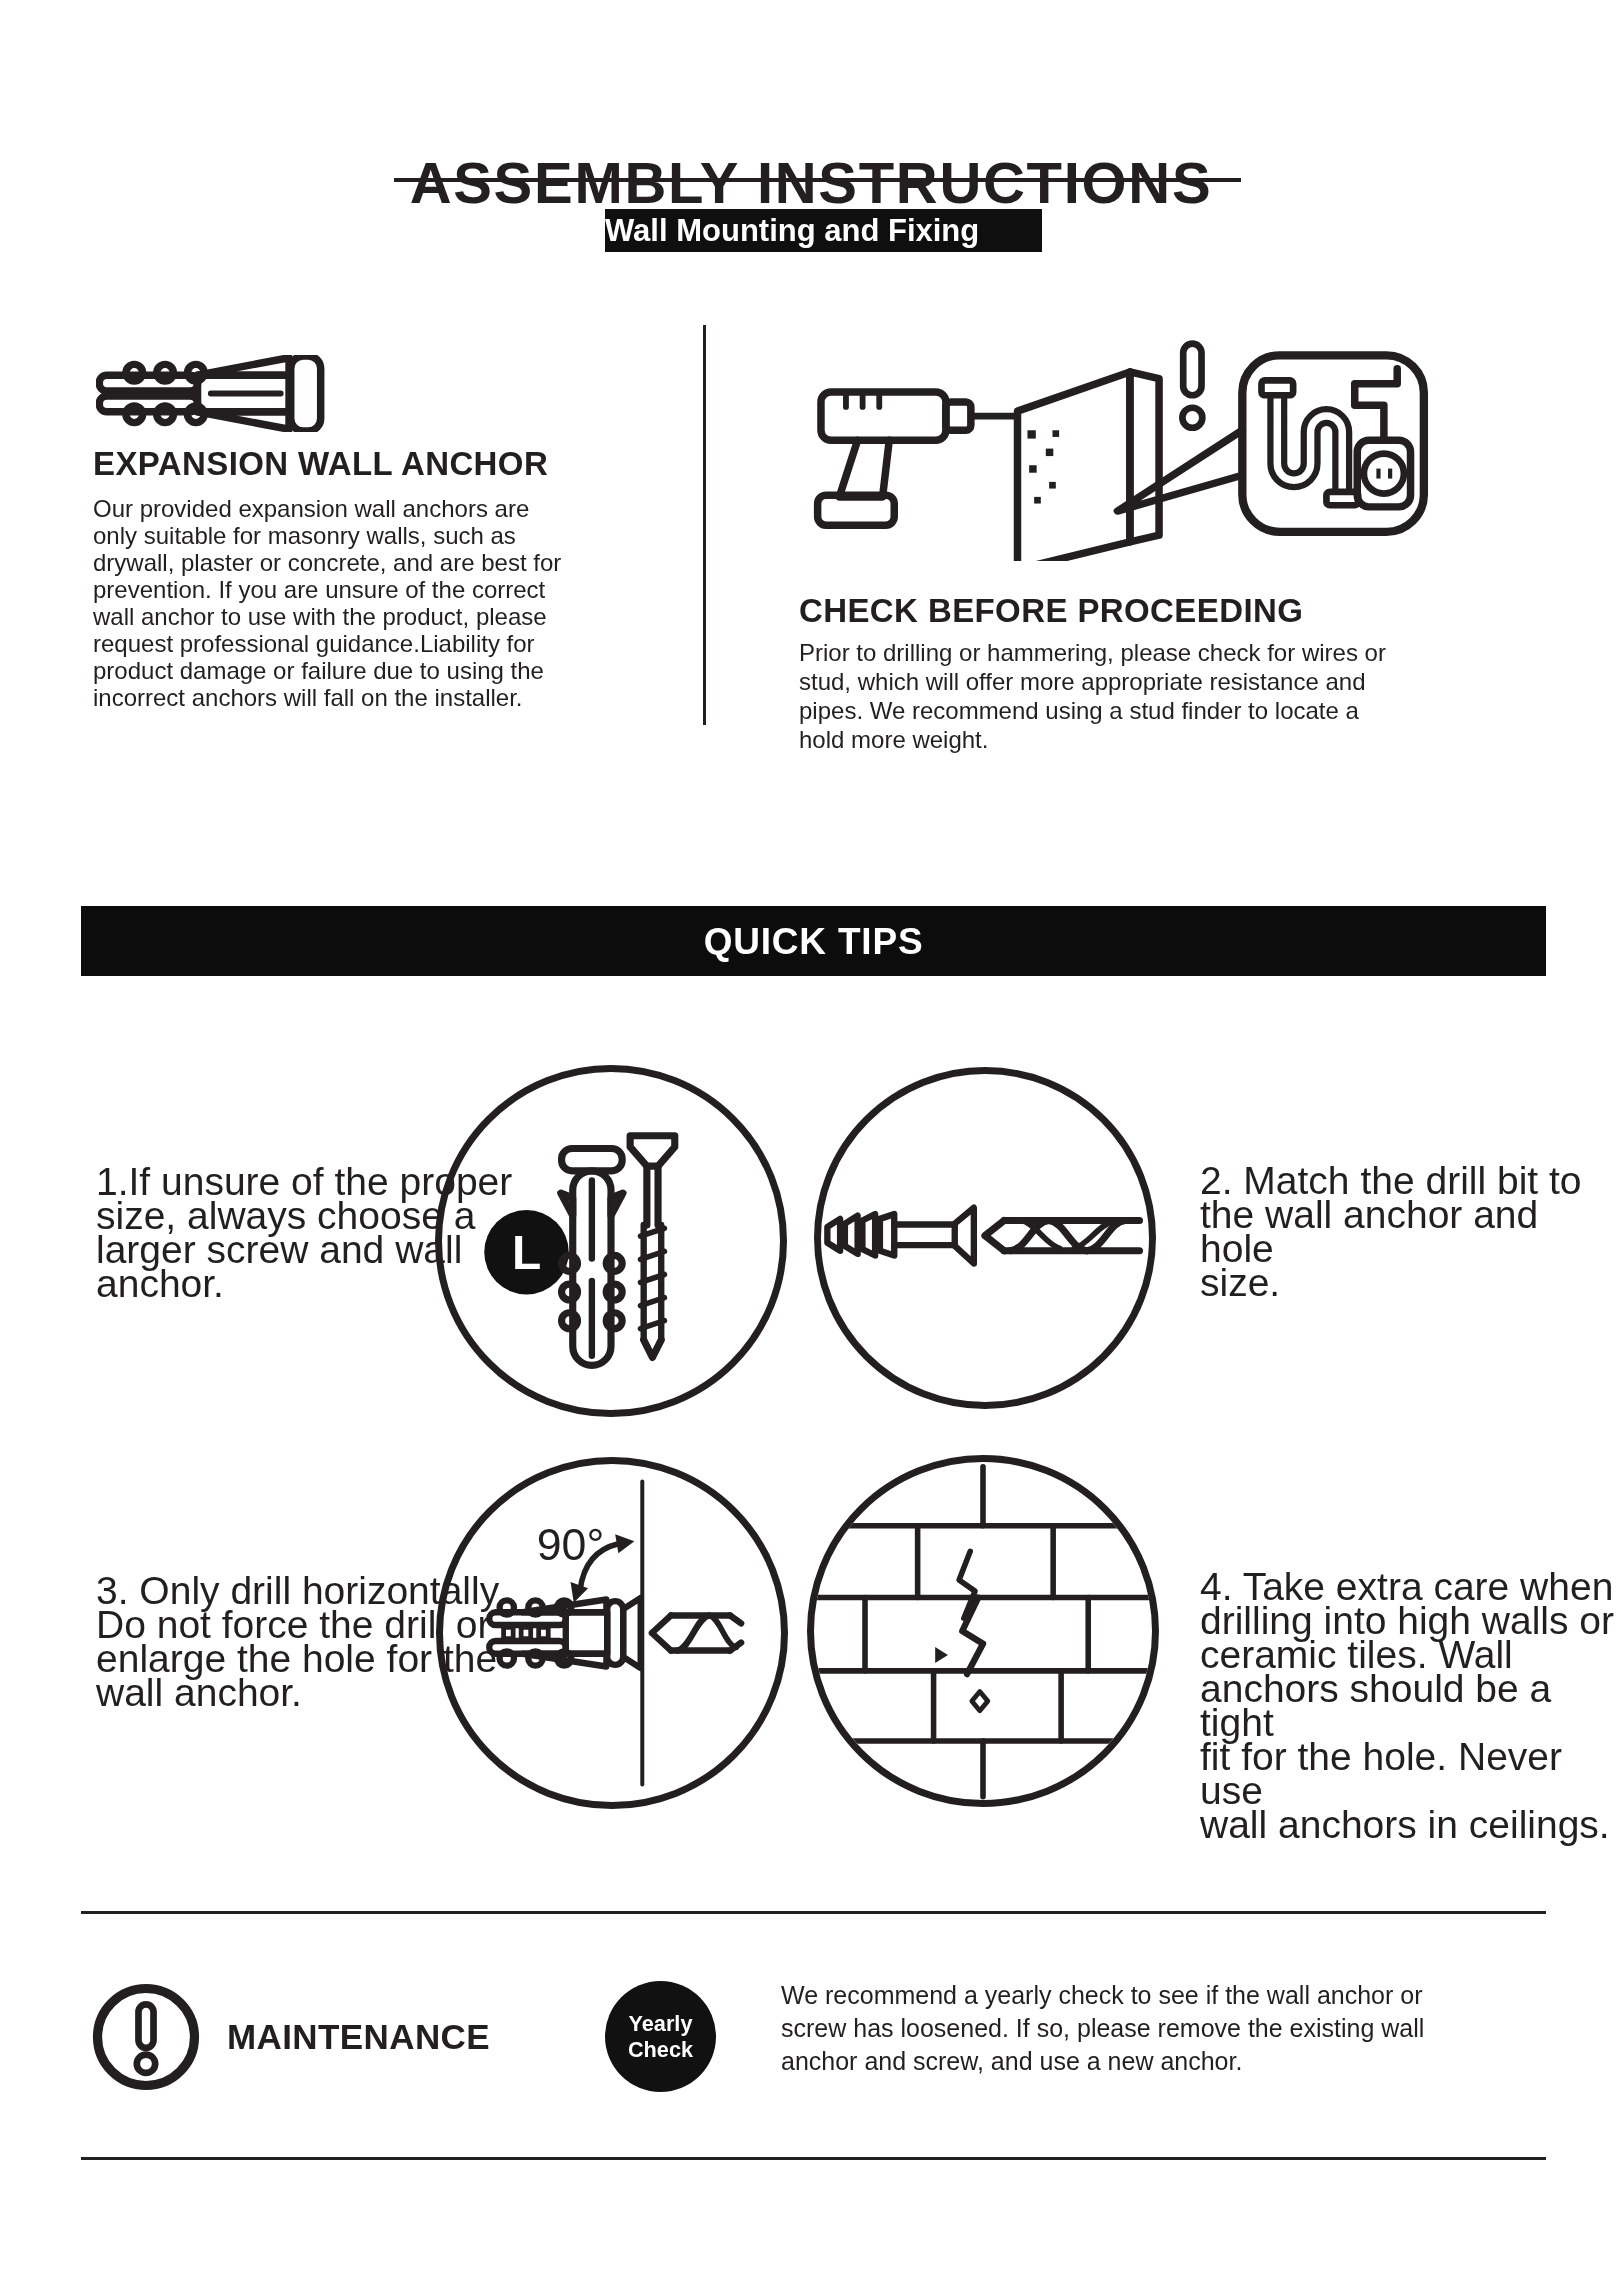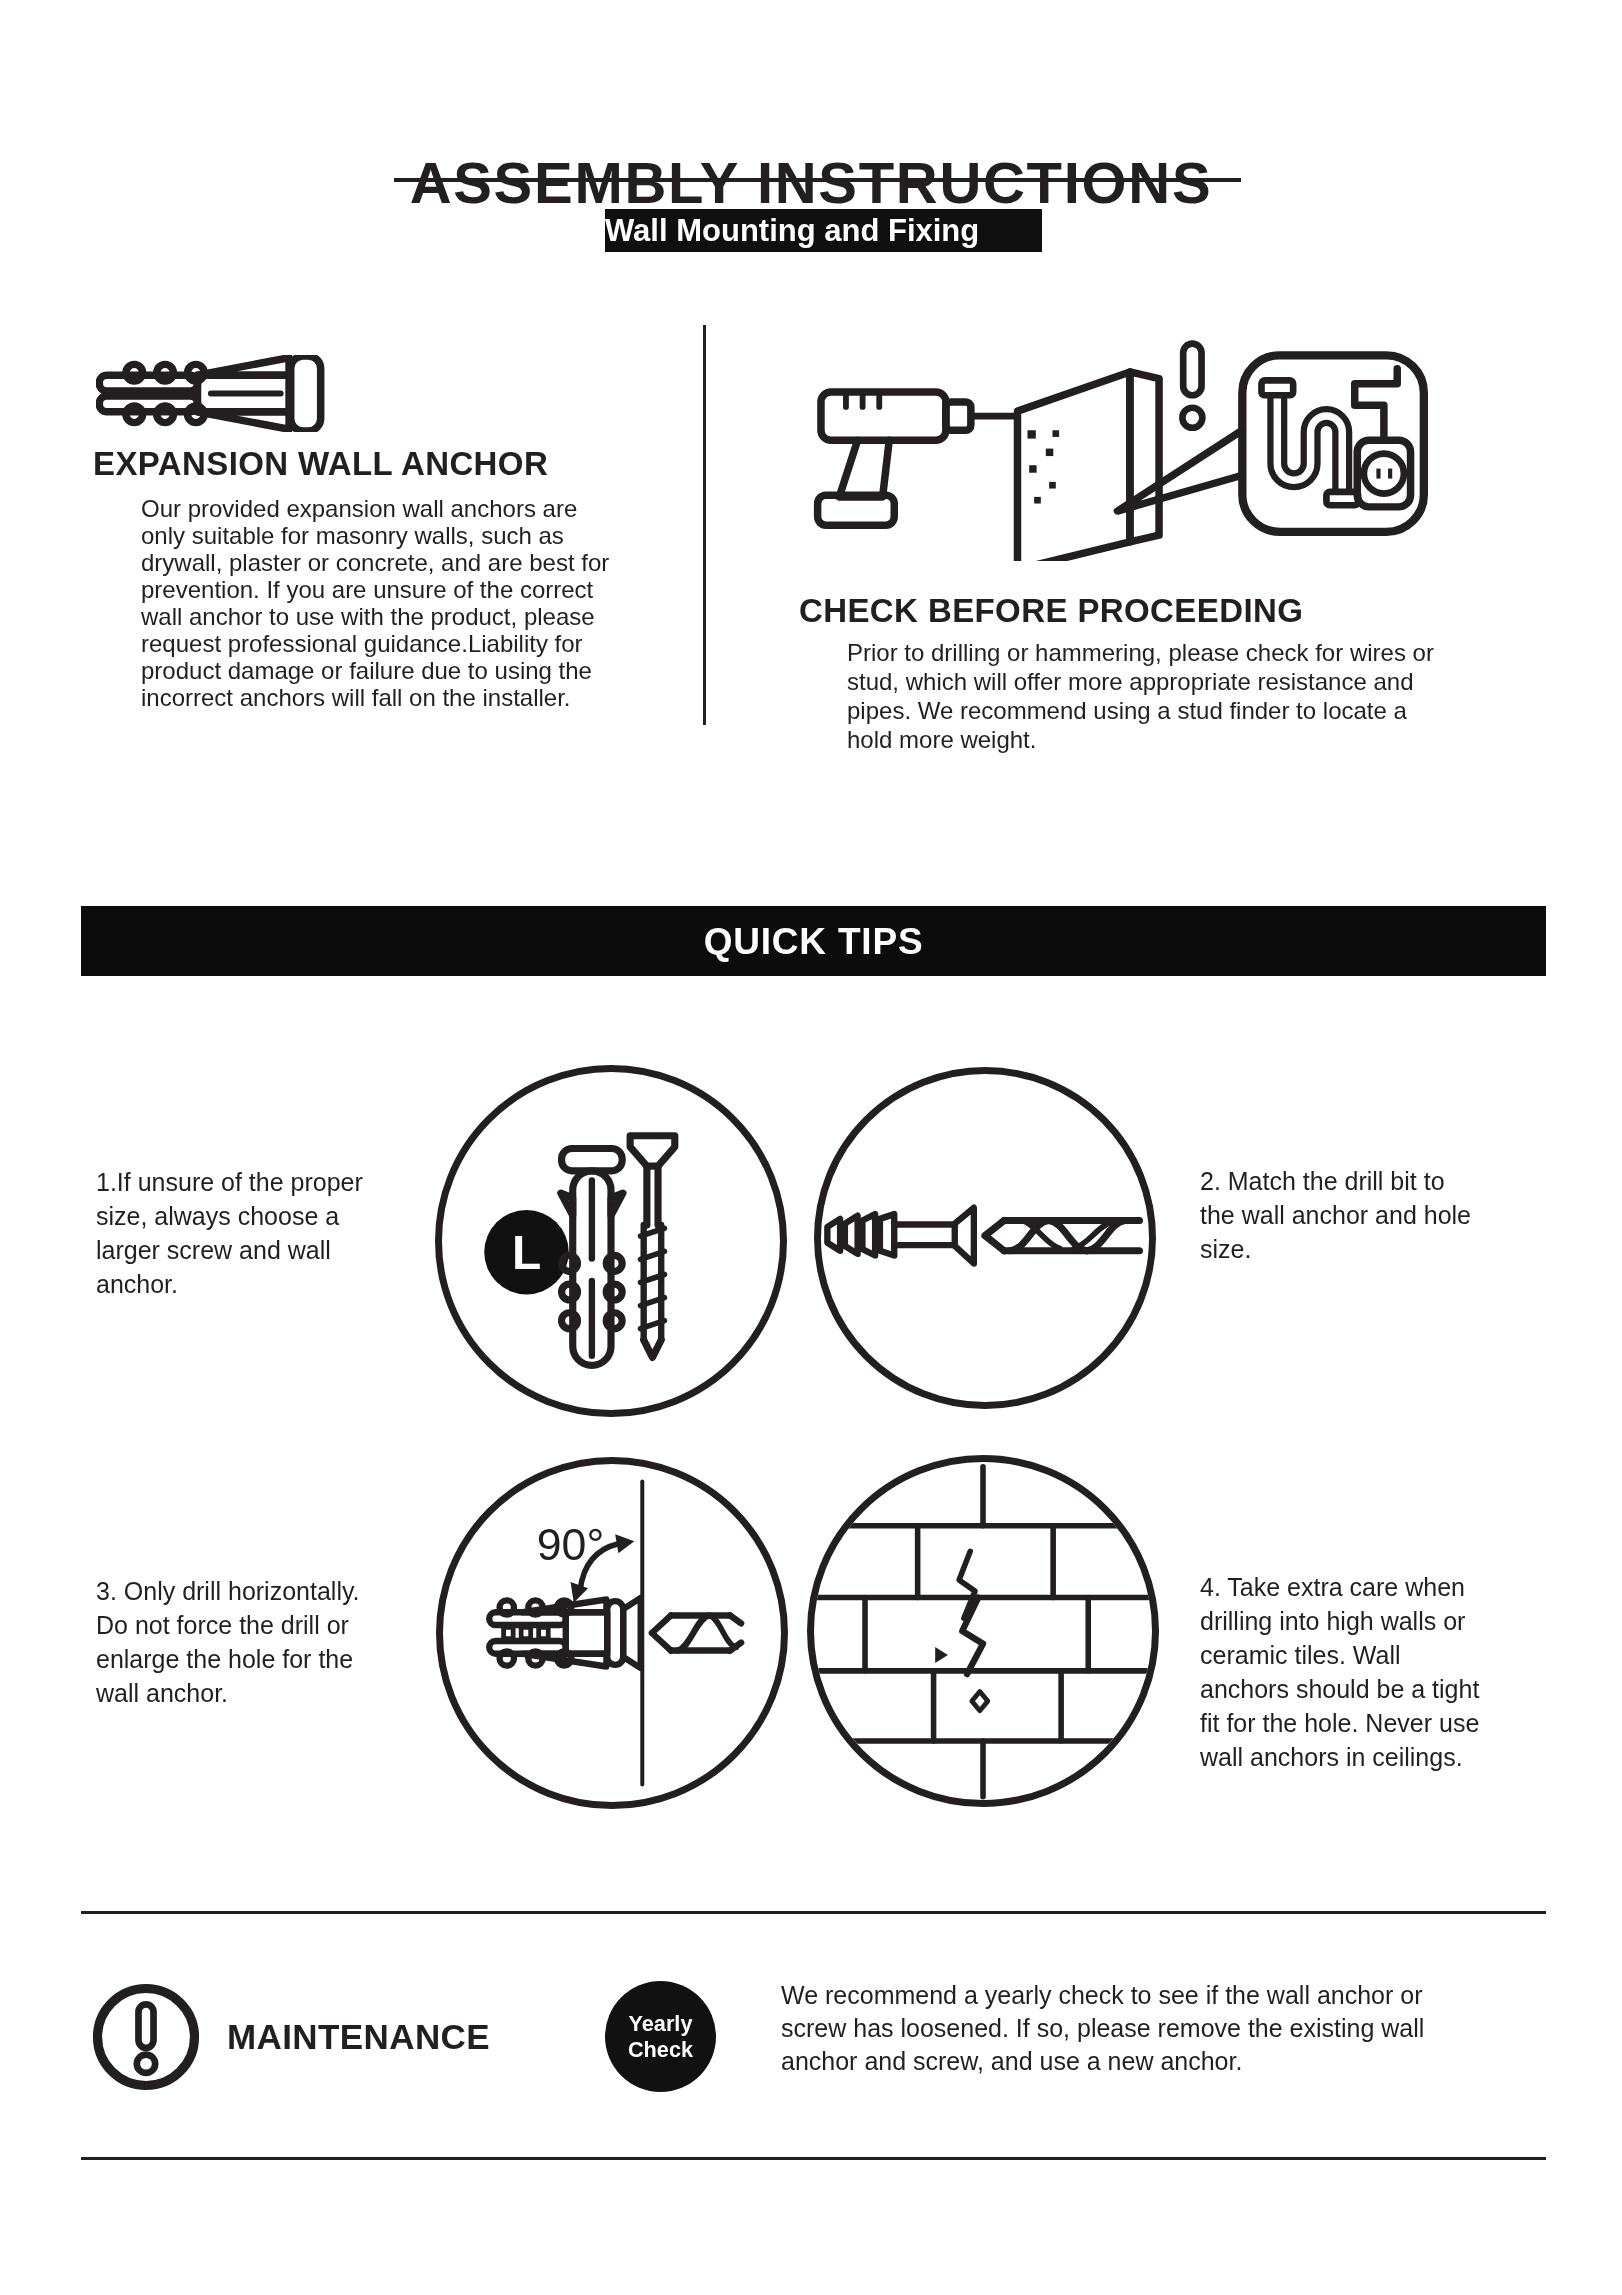--- a/index.html
+++ b/index.html
@@ -12,35 +12,35 @@
   
   .title{left:0;right:0;top:113px;text-align:center;font-size:58px;font-weight:bold;letter-spacing:1.7px;line-height:62px;}
   .title-rule{left:394px;top:178px;width:847px;height:4.2px;background:#231f20;}
   .badge{left:605px;top:209px;width:437px;height:43px;background:#0f0f0f;color:#fff;
          font-size:31px;font-weight:bold;line-height:44px;}
   
   .anchor-icon{left:96px;top:355px;width:233px;height:77px;}
   .sec-heading{font-size:33px;font-weight:bold;letter-spacing:0.4px;white-space:nowrap;}
   .h-expansion{left:93px;top:445px;}
   .h-check{left:799px;top:592px;}
-  .para{font-size:24px;line-height:27px;margin-left:48px;}
+  .para{font-size:24px;line-height:27px;}
   .p-expansion{left:93px;top:495px;width:600px;}
   .p-check{left:799px;top:638px;width:692px;line-height:29px;}
   .v-divider{left:703px;top:325px;width:2.5px;height:400px;background:#231f20;}
   .drill-illustration{left:809px;top:332px;width:621px;height:229px;}
   
   .qt-bar{left:81px;top:906px;width:1465px;height:70px;background:#0c0c0c;color:#fff;
           text-align:center;font-size:37px;font-weight:bold;line-height:71px;letter-spacing:0.8px;}
   .tip-circle{border:7.5px solid #231f20;border-radius:50%;background:#fff;overflow:hidden;}
   .c1{left:435px;top:1065px;width:338px;height:338px;}
   .c2{left:814px;top:1067px;width:328px;height:328px;}
   .c3{left:436px;top:1457px;width:338px;height:338px;}
   .c4{left:807px;top:1455px;width:338px;height:338px;}
   .tip-circle svg{position:absolute;left:0;top:0;width:100%;height:100%;}
-  .tip-text{font-size:25px;line-height:34px;}
+  .tip-text{font-size:39px;line-height:34px;}
   .t1{left:96px;top:1165px;}
   .t2{left:1200px;top:1164px;}
   .t3{left:96px;top:1574px;}
   .t4{left:1200px;top:1570px;}
   
   .m-rule{left:81px;top:1911px;width:1465px;height:2.5px;background:#231f20;}
   .m-rule-b{top:2157px;}
   .warning-icon{left:90px;top:1981px;width:112px;height:112px;}
   .m-heading{left:227px;top:2017px;font-size:35px;font-weight:bold;letter-spacing:0.4px;}
   .yearly-badge{left:605px;top:1981px;width:111px;height:111px;border-radius:50%;background:#111;

